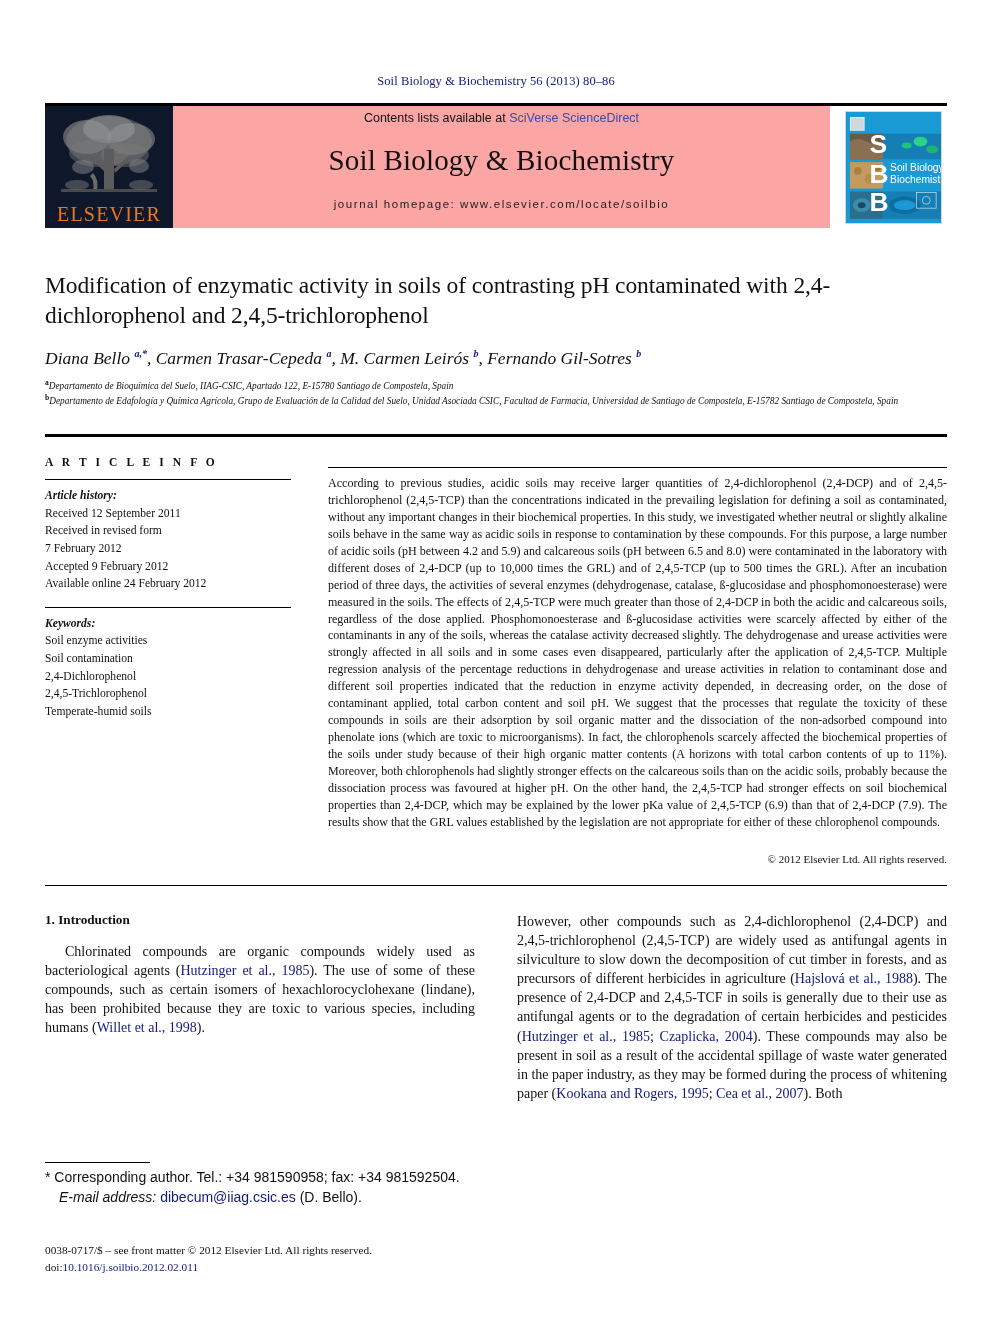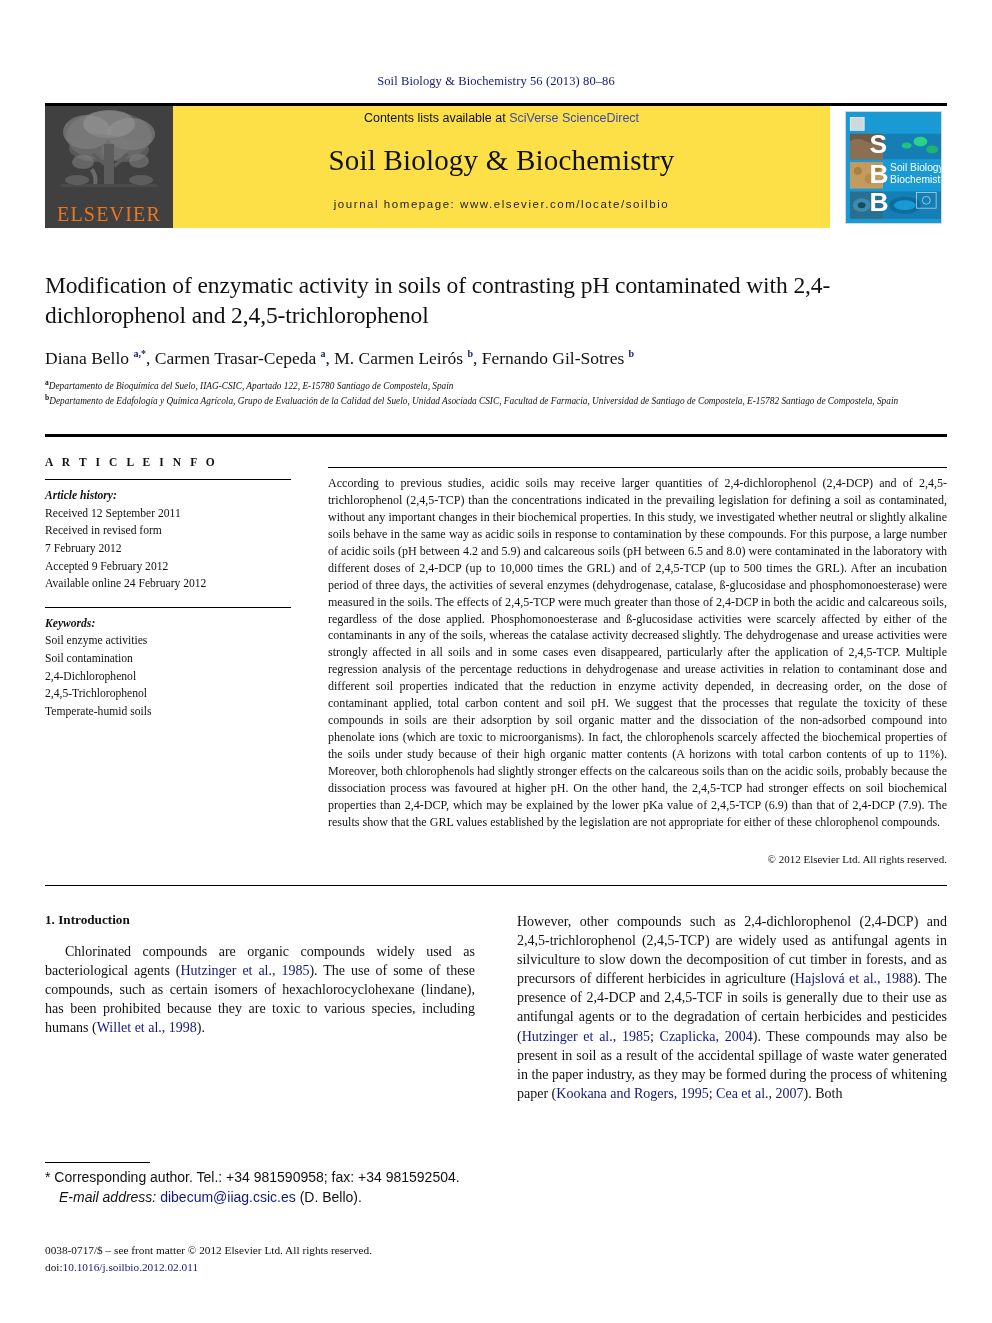--- a/index.html
+++ b/index.html
@@ -41,37 +41,37 @@
     display: flex;
     align-items: stretch;
     height: 122px;
   }
   .elsevier-logo {
     width: 128px;
     flex: 0 0 128px;
     display: flex;
     flex-direction: column;
     align-items: center;
-    justify-content: space-between;
+    justify-content: flex-end;
     padding-bottom: 4px;
-    background: #404040;
+    background: #0f172a;
     position: relative;
   }
   .tree-wrap { width: 112px; height: 92px; }
   .elsevier-word {
     font-family: "Liberation Serif", serif;
     font-size: 20px;
     letter-spacing: 1.2px;
     color: #e87722;
     line-height: 1;
     margin-top: 1px;
   }
   .journal-band {
     flex: 1 1 auto;
-    background: #fde047;
+    background: #fca5a5;
     display: flex;
     flex-direction: column;
     align-items: center;
     justify-content: center;
     margin: 0;
   }
   .contents-line {
     font-family: "Liberation Sans", sans-serif;
     font-size: 12.5px;
     color: #111;
@@ -120,20 +120,21 @@
     line-height: 1.29;
     margin: 0;
     color: #111;
     letter-spacing: -.1px;
   }
   .authors {
     font-family: "Liberation Serif", serif;
     font-size: 17.5px;
     margin-top: 17px;
     color: #111;
+    font-style: italic;
   }
   .authors sup { font-size: 10px; color: #12197a; font-weight: bold; }
   .affils {
     margin-top: 9px;
     font-family: "Liberation Serif", serif;
     font-style: italic;
     font-size: 9.3px;
     line-height: 1.42;
     color: #111;
   }

